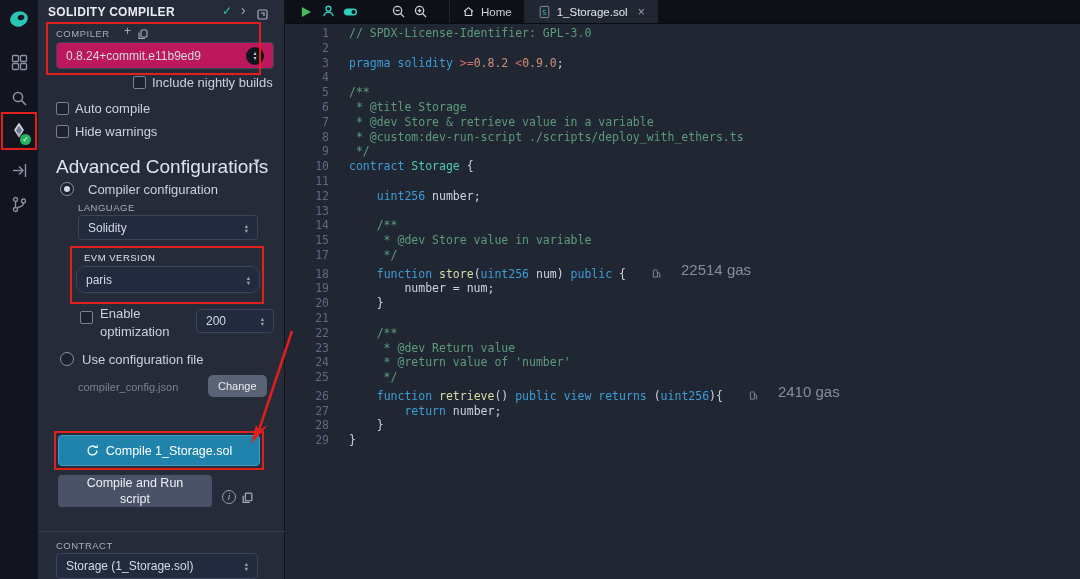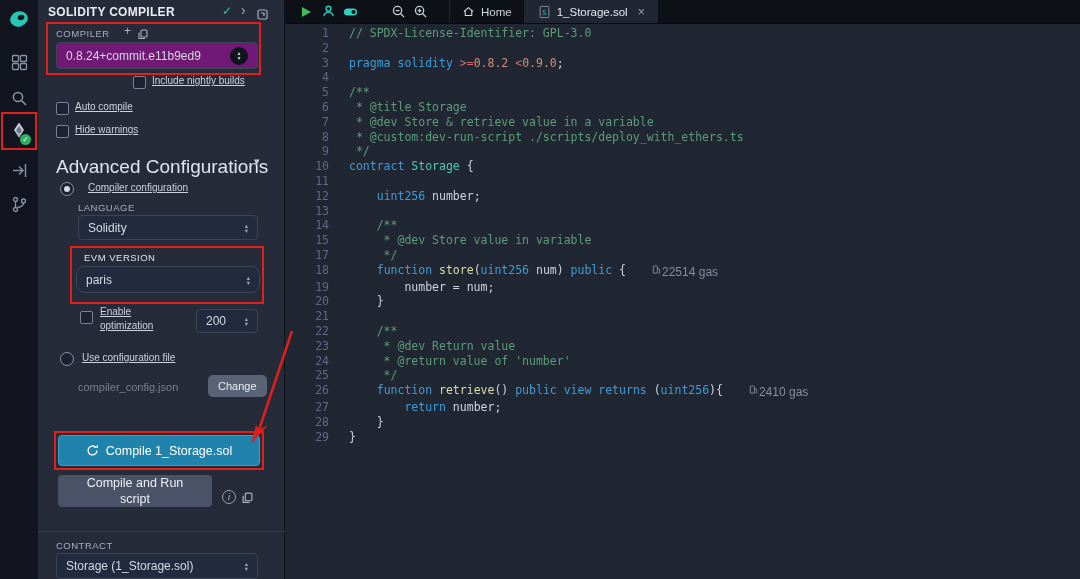--- a/index.html
+++ b/index.html
@@ -26,36 +26,36 @@
   .hd-chev { position:absolute; left:203px; top:2px; color:#a6adc0; font-size:14px; }
   .hd-pop { position:absolute; left:219px; top:6px; color:#a6adc0; }
 
   .sm-label { position:absolute; font-size:9.5px; letter-spacing:.5px; color:#a8aec0; }
   .lbl-compiler { left:18px; top:28px; }
   .ic-plus { position:absolute; left:86px; top:24px; color:#aab0c0; font-size:12px; cursor:pointer; }
   .ic-copy-sm { position:absolute; left:100px; top:26px; color:#aab0c0; cursor:pointer; }
 
   .sel { position:absolute; background:#222b3d; border:1px solid #3c4458; border-radius:4px;
          color:#d4d9e4; font-size:12px; display:flex; align-items:center; padding:0 9px; cursor:pointer; }
-  .sel-compiler { left:18px; top:42px; width:202px; height:27px; background:#701a75; }
+  .sel-compiler { left:18px; top:42px; width:218px; height:27px; background:#be185d; }
   .circle-stepper { margin-left:auto; width:18px; height:18px; border-radius:50%; background:#10141d; display:flex; flex-direction:column; align-items:center; justify-content:center; font-size:6px; line-height:5px; color:#c3c9d6; }
   .stepper { margin-left:auto; display:flex; flex-direction:column; align-items:center; font-size:6.5px; line-height:5px; color:#9aa1b4; }
 
   .cb { position:absolute; width:13px; height:13px; border:1px solid #79819a; border-radius:2px; background:#1d2230; cursor:pointer; }
-  .cb-label { position:absolute; font-size:10px; color:#ccd1dd;text-decoration:underline; }
+  .cb-label { position:absolute; font-size:13px; color:#ccd1dd; }
   .radio { position:absolute; width:14px; height:14px; border:1.5px solid #8a92a6; border-radius:50%; background:#1d2230; cursor:pointer; }
   .radio.on { display:flex; align-items:center; justify-content:center; }
   .radio.on::after { content:""; width:6px; height:6px; border-radius:50%; background:#d7dbe6; }
 
   .adv-title { position:absolute; left:18px; top:156px; font-size:19px; color:#dfe3ec; }
   .adv-chev { position:absolute; left:216px; top:155px; color:#c4c9d6; font-size:11px; cursor:pointer; }
 
   .sel-language { left:40px; top:215px; width:180px; height:25px; }
   .sel-evm { left:38px; top:266px; width:184px; height:27px;border-radius:9px; }
-  .runs-box { left:158px; top:309px; width:62px; height:24px; }
+  .runs-box { left:158px; top:309px; width:78px; height:24px; }
   .sel-contract { left:18px; top:553px; width:202px; height:26px; }
 
   .cfg-name { position:absolute; left:40px; top:381px; font-size:11px; color:#79808f; }
   .btn-change { position:absolute; left:170px; top:375px; height:22px; padding:0 10px; background:#5a6276; color:#e8ebf1; font-size:11px; border:none; border-radius:5px; cursor:pointer; }
 
   .btn-compile { position:absolute; left:20px; top:435px; width:202px; height:31px; background:#2083ab; border:1px solid #3f9dc4; border-radius:4px; color:#fff; font-size:12.5px; display:flex; align-items:center; justify-content:center; gap:7px; cursor:pointer; }
   .btn-runscript { position:absolute; left:20px; top:475px; width:154px; height:32px; background:#4a5267; border:none; border-radius:4px; color:#eceff5; font-size:12.5px; line-height:1.3; display:flex; align-items:center; justify-content:center; text-align:center; padding:4px 16px; cursor:pointer; }
   .ic-info { position:absolute; left:184px; top:490px; width:14px; height:14px; border:1px solid #9aa0b0; border-radius:50%; color:#b8bdcb; font-size:9px; font-style:italic; text-align:center; line-height:13px; cursor:pointer; }
   .ic-copy2 { position:absolute; left:204px; top:490px; color:#aab0c0; cursor:pointer; }
 
@@ -74,21 +74,21 @@
   .tab-active { background:#212633; color:#e6e9ef; }
   .tab-close { color:#9aa0ae; font-size:12px; margin-left:4px; cursor:pointer; }
 
   .editor { position:absolute; left:0; top:24px; right:0; bottom:0; padding-top:2px;
     font-family:"DejaVu Sans Mono", monospace; font-size:11.5px; }
   .line { display:flex; align-items:baseline; line-height:14.8px; white-space:pre; }
   .ln { width:44px; text-align:right; color:#5d6987; flex:none; }
   .code { margin-left:20px; }
   .c { color:#5c9c79; } .k { color:#3e9cd6; } .t { color:#4ec9b0; }
   .f { color:#d8dca8; } .n { color:#ce9178; } .o { color:#d16969; } .p { color:#ccd2de; }
-  .gas { display:inline-flex; align-items:flex-start; gap:1px; margin-left:26px; font-family:"Liberation Sans", sans-serif; font-size:12px; color:#878da0; }
+  .gas { display:inline-flex; align-items:flex-end; gap:20px; margin-left:26px; font-family:"Liberation Sans", sans-serif; font-size:15px; color:#878da0; }
 
   
   .ann-box { position:absolute; border:2px solid #e0201b; pointer-events:none; z-index:40; }
   .ann-compiler { left:46px; top:22px; width:215px; height:53px; }
   .ann-solicon { left:1px; top:112px; width:36px; height:38px; }
   .ann-evm { left:70px; top:246px; width:194px; height:58px; }
   .ann-compile { left:54px; top:431px; width:210px; height:39px; }
   .ann-arrow { position:absolute; left:0; top:0; pointer-events:none; z-index:41; }
 </style>
 </head>

